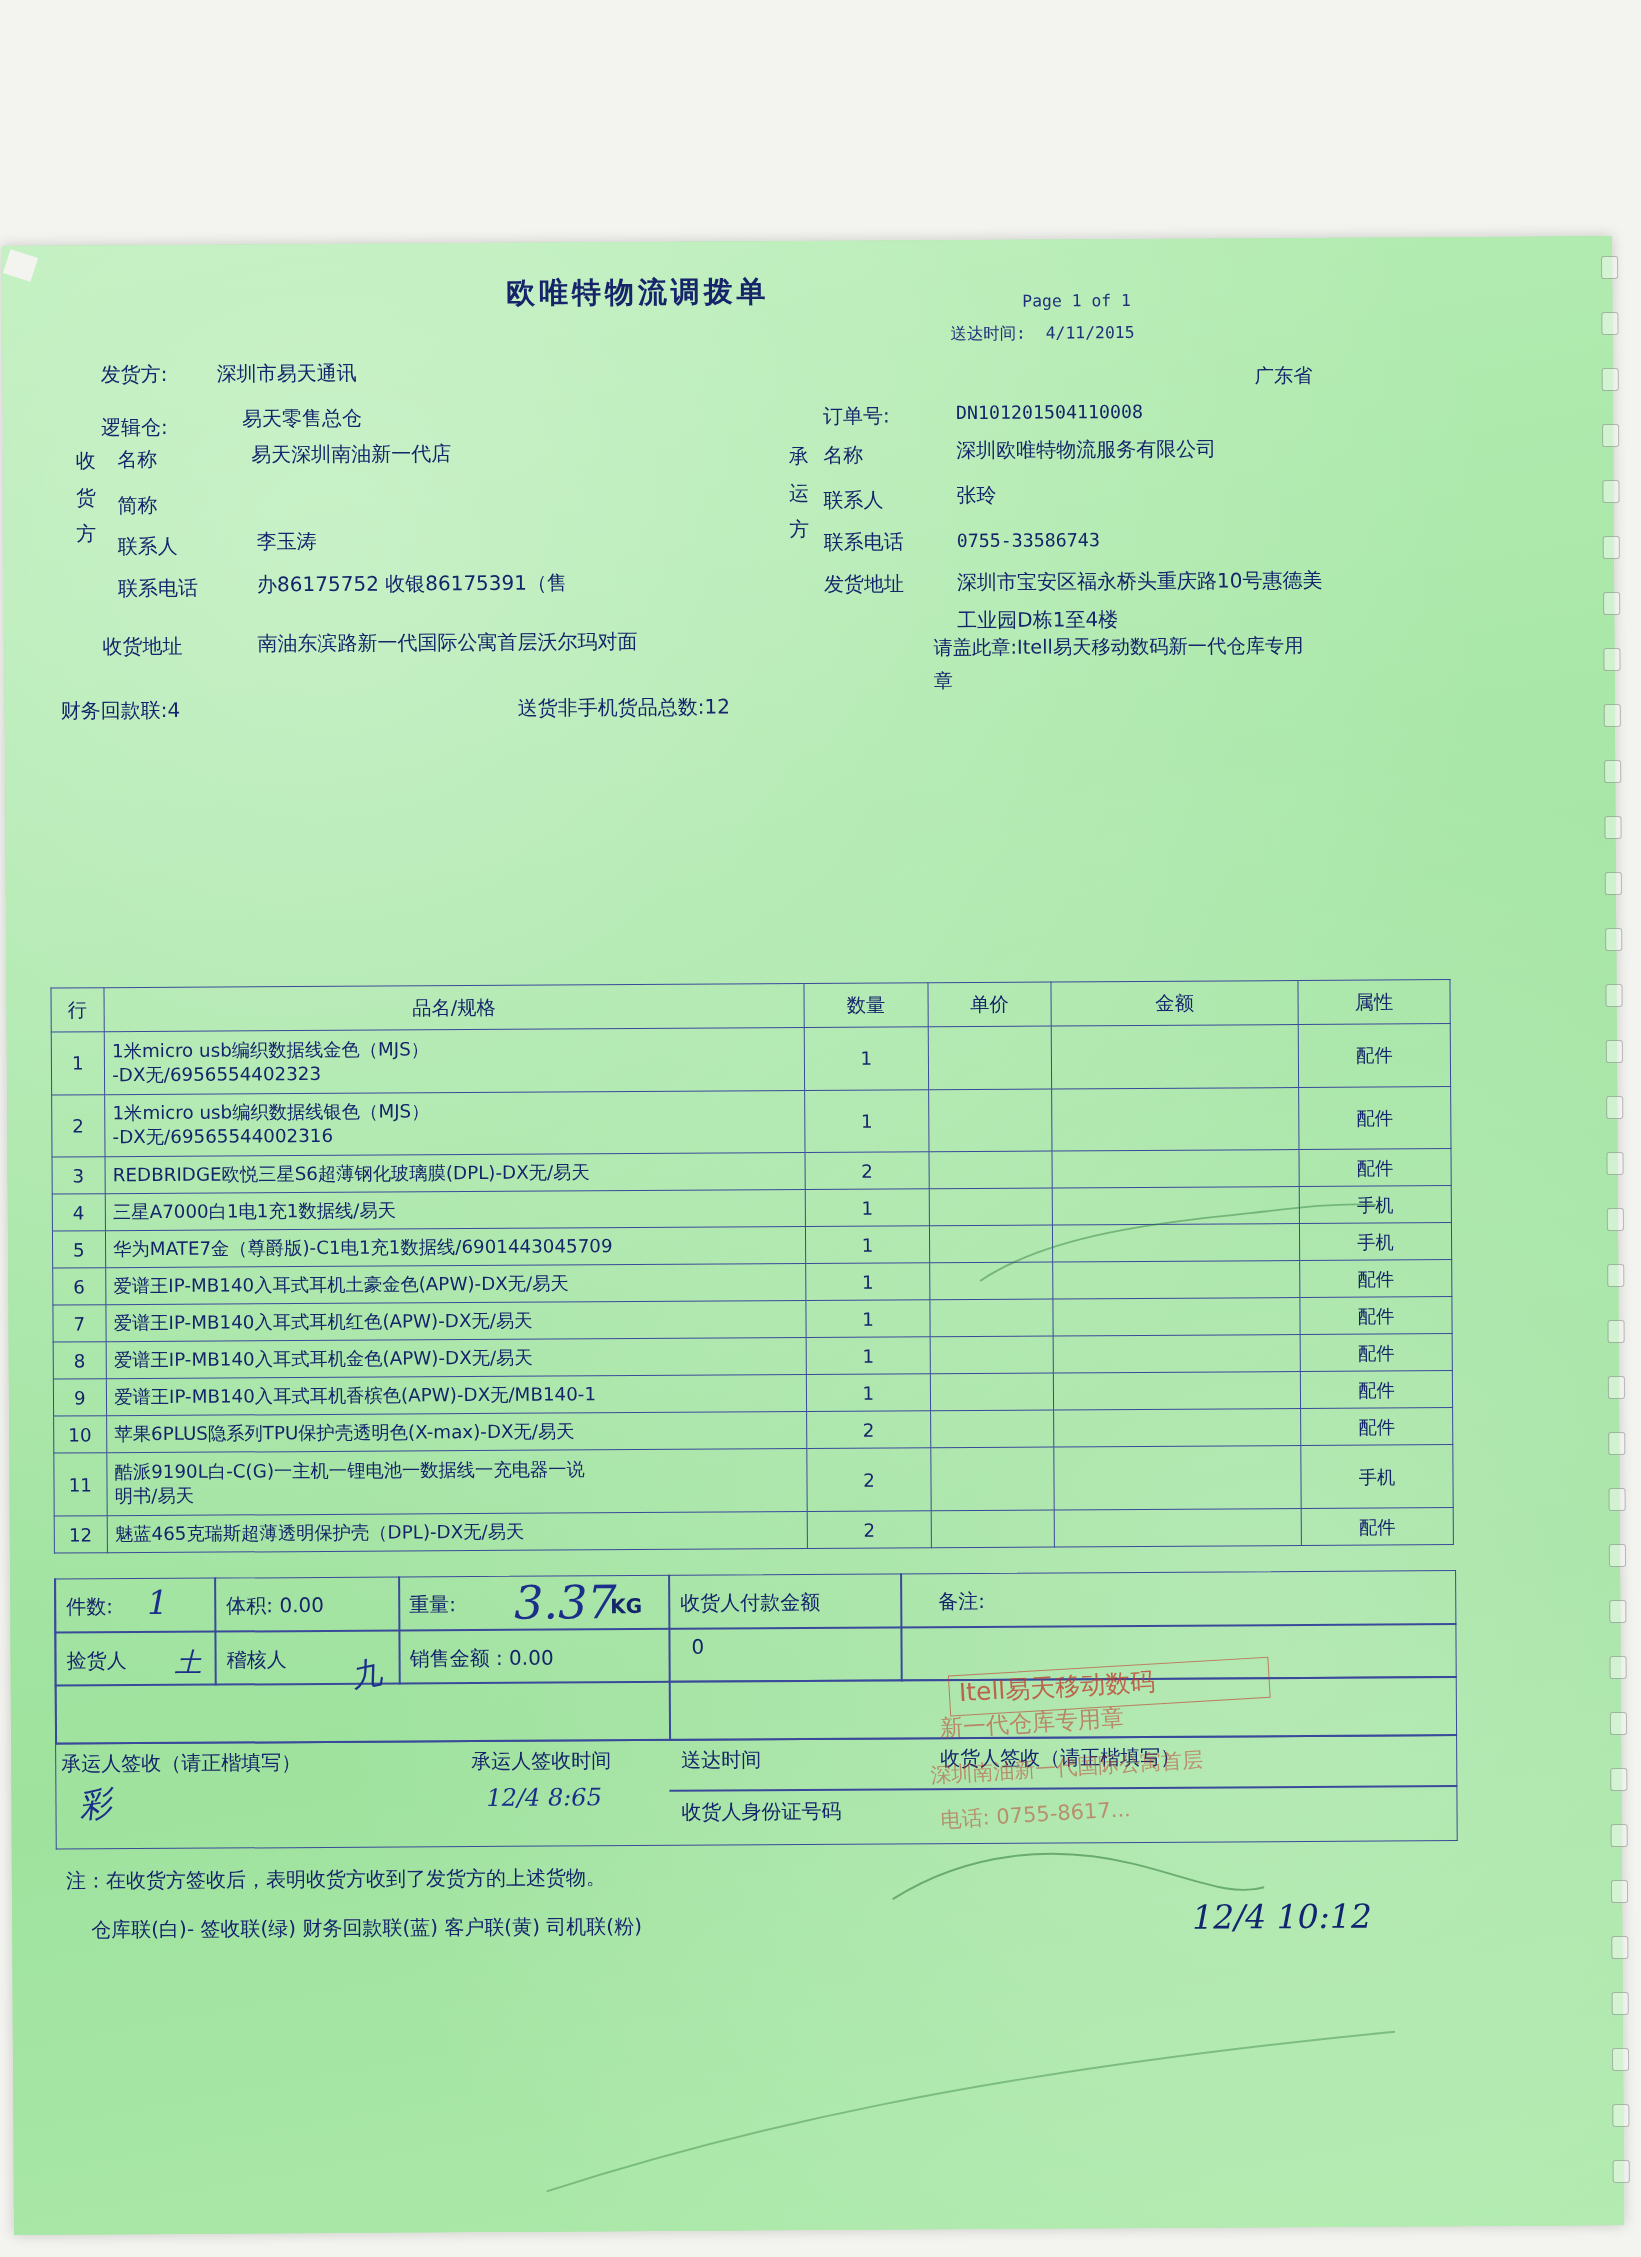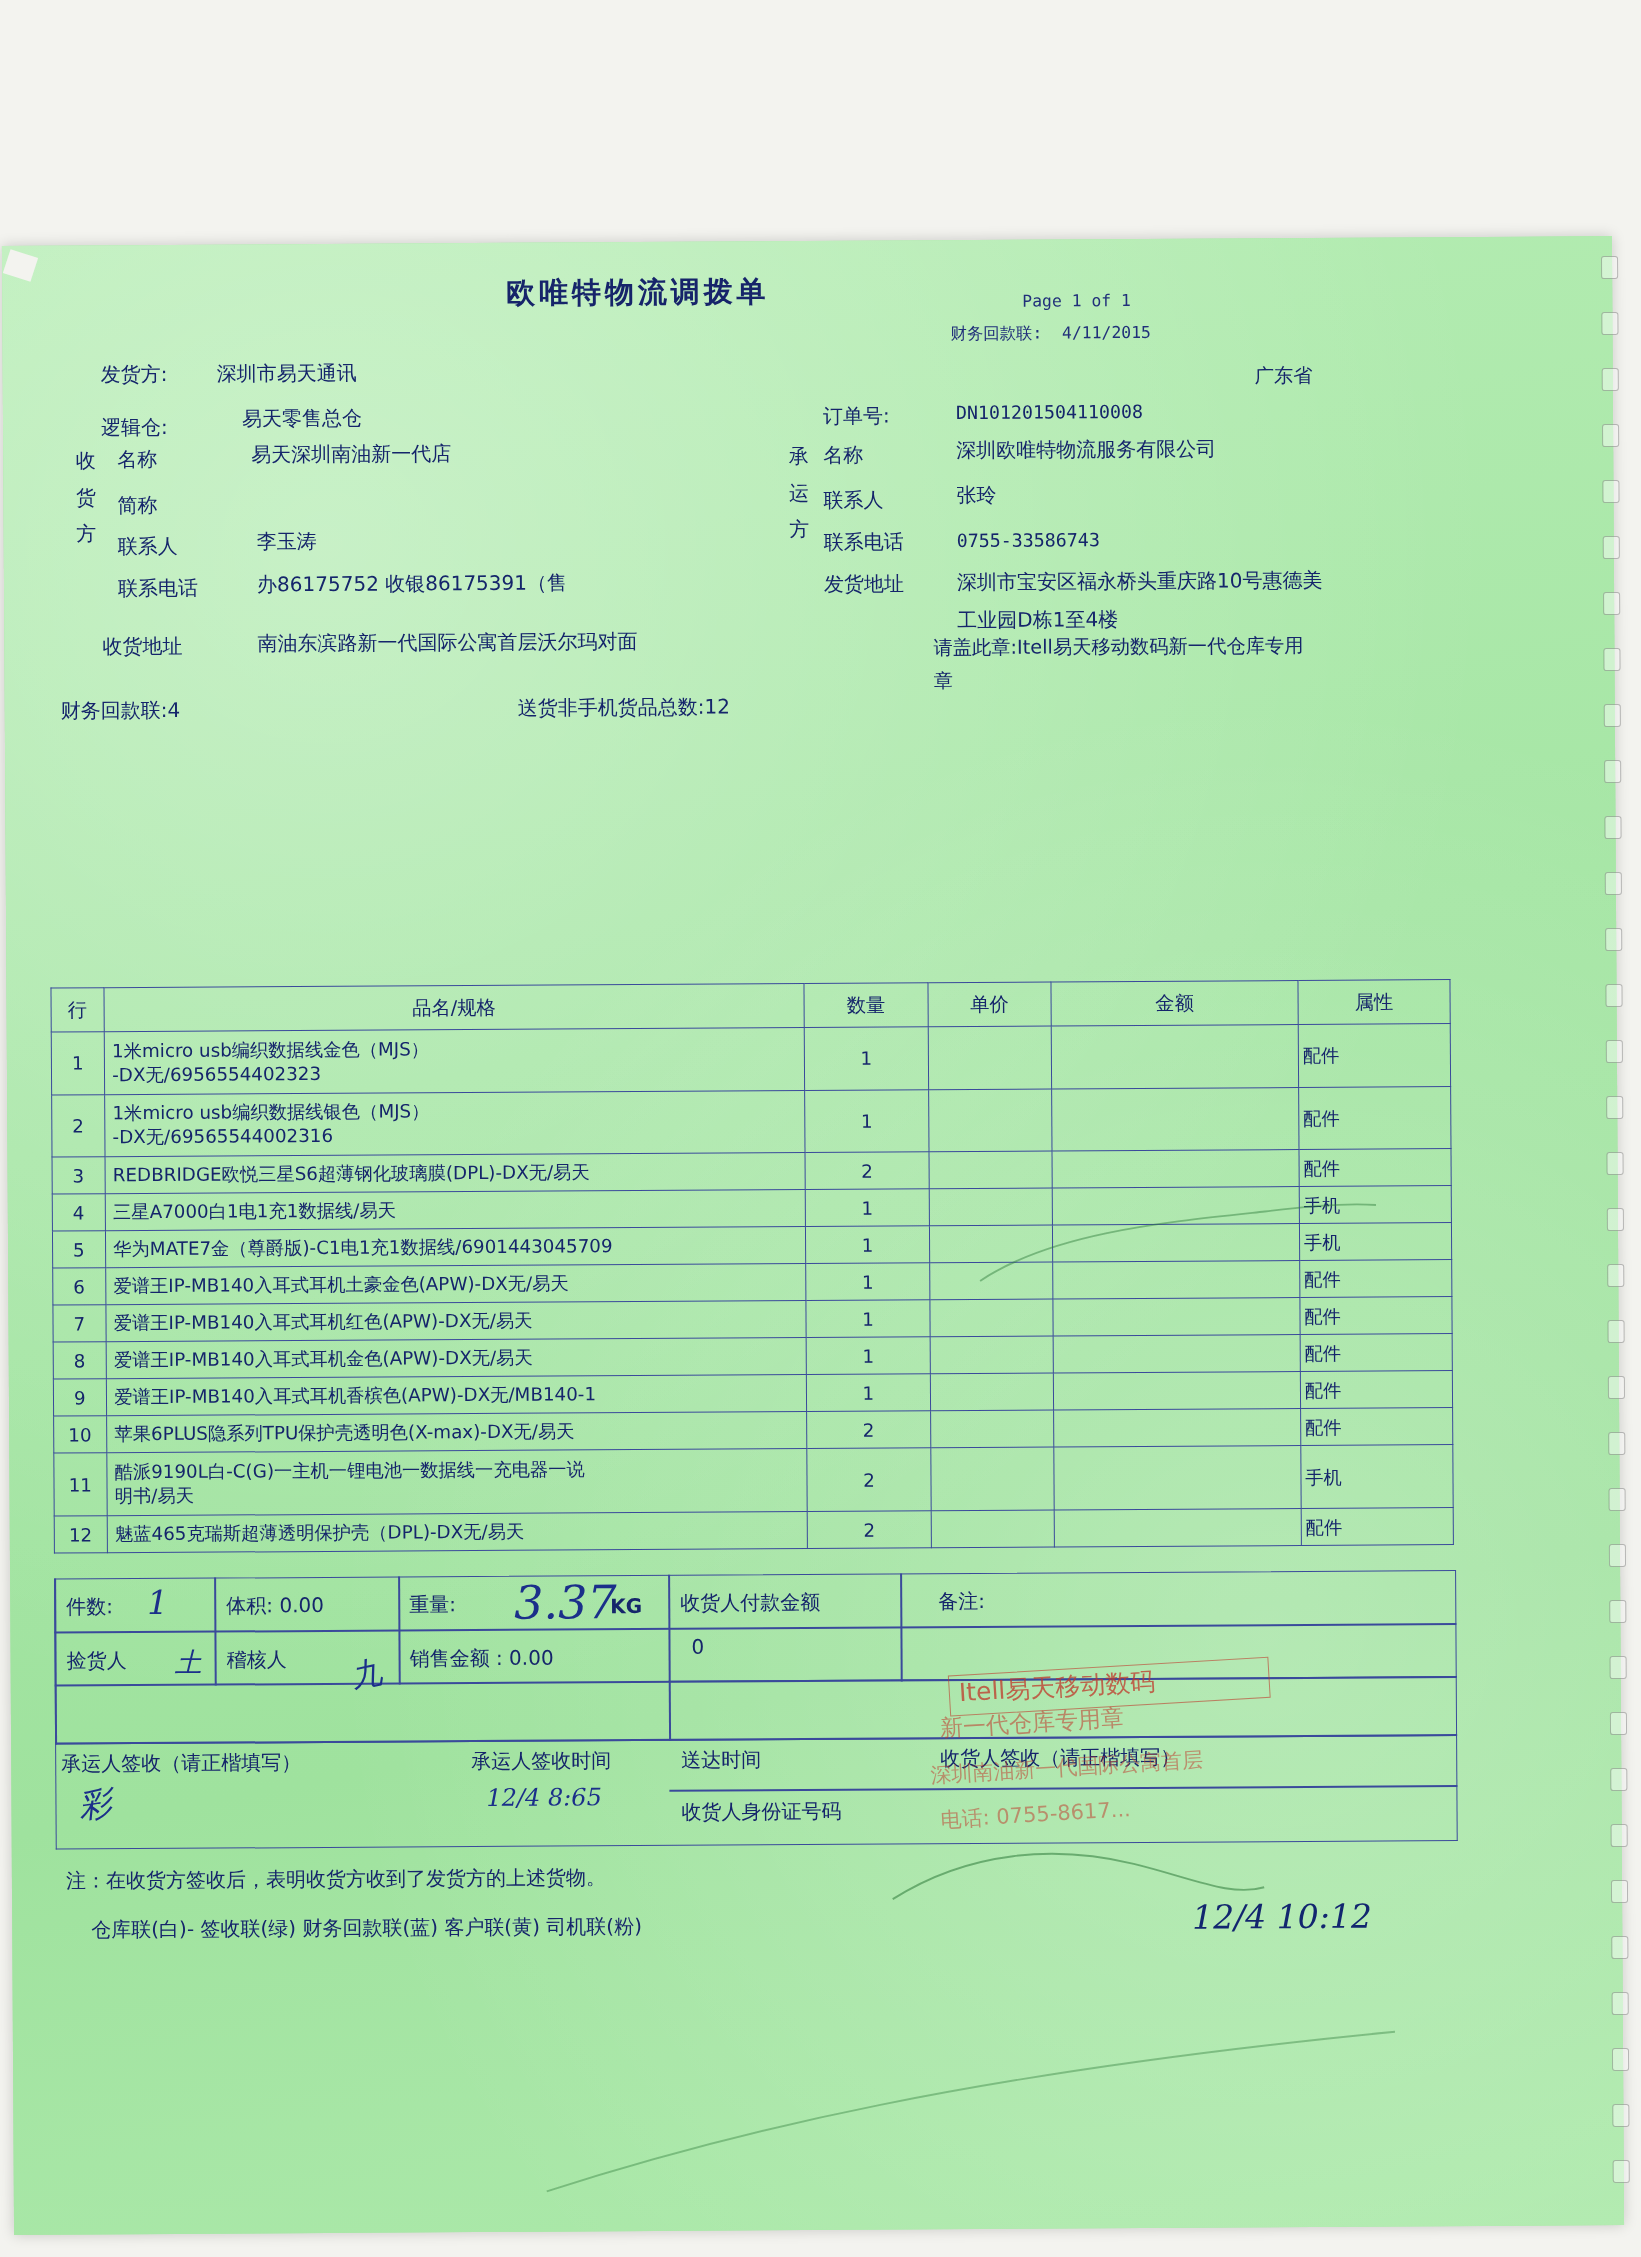--- a/index.html
+++ b/index.html
@@ -38,21 +38,21 @@
 
   
   table{position:absolute;left:23px;top:734px;width:1400px;border-collapse:collapse;color:#15256b;}
   table td,table th{border:1px solid #3a4a9b;font-family:"DejaVu Sans",sans-serif;font-size:18.3px;padding:1.9px 3.9px;}
   thead th{height:39px;font-weight:normal;font-size:19.3px;}
   td.idx{width:44px;text-align:center;}
   td.nm{width:695px;text-align:left;padding-left:7.7px;line-height:24px;}
   td.qty{width:116px;text-align:center;}
   td.price{width:116px;}
   td.amt{width:241px;}
-  td.attr{width:145px;margin-left:48px;}
+  td.attr{width:145px;text-align:center;margin-left:48px;}
   tbody tr{height:37px;}
   tr.two td{height:58px;}
 
   
   .box{position:absolute;border:1px solid #3a4a9b;}
   .bt{position:absolute;font-size:20px;font-family:"DejaVu Sans",sans-serif;white-space:nowrap;}
 
   .note{position:absolute;font-size:20px;font-family:"DejaVu Sans",sans-serif;}
 
   
@@ -104,21 +104,21 @@
       <div class="hole" style="top: 1802px;"></div>
       <div class="hole" style="top: 1858px;"></div>
       <div class="hole" style="top: 1914px;"></div>
     </div>
 
   <div id="doc">
 
     <div class="title">欧唯特物流调拨单</div>
     <div class="pageof mono">Page 1 of 1</div>
     <div class="shipdate mono">
-      <span>财务回款联:</span> &nbsp;<span>4/11/2015</span>
+      <span>送达时间:</span> &nbsp;<span>4/11/2015</span>
     </div>
     <div class="prov">广东省</div>
 
     <div class="lbl" style="left:77px;top:108px;">发货方:</div>
     <div class="val" style="left:193px;top:108px;">深圳市易天通讯</div>
 
     <div class="lbl" style="left:77px;top:161px;">逻辑仓:</div>
     <div class="val" style="left:193px;top:153px;margin-left:25px;">易天零售总仓</div>
 
     <div class="vlabel" style="left:50px;top:193px;">收</div>

